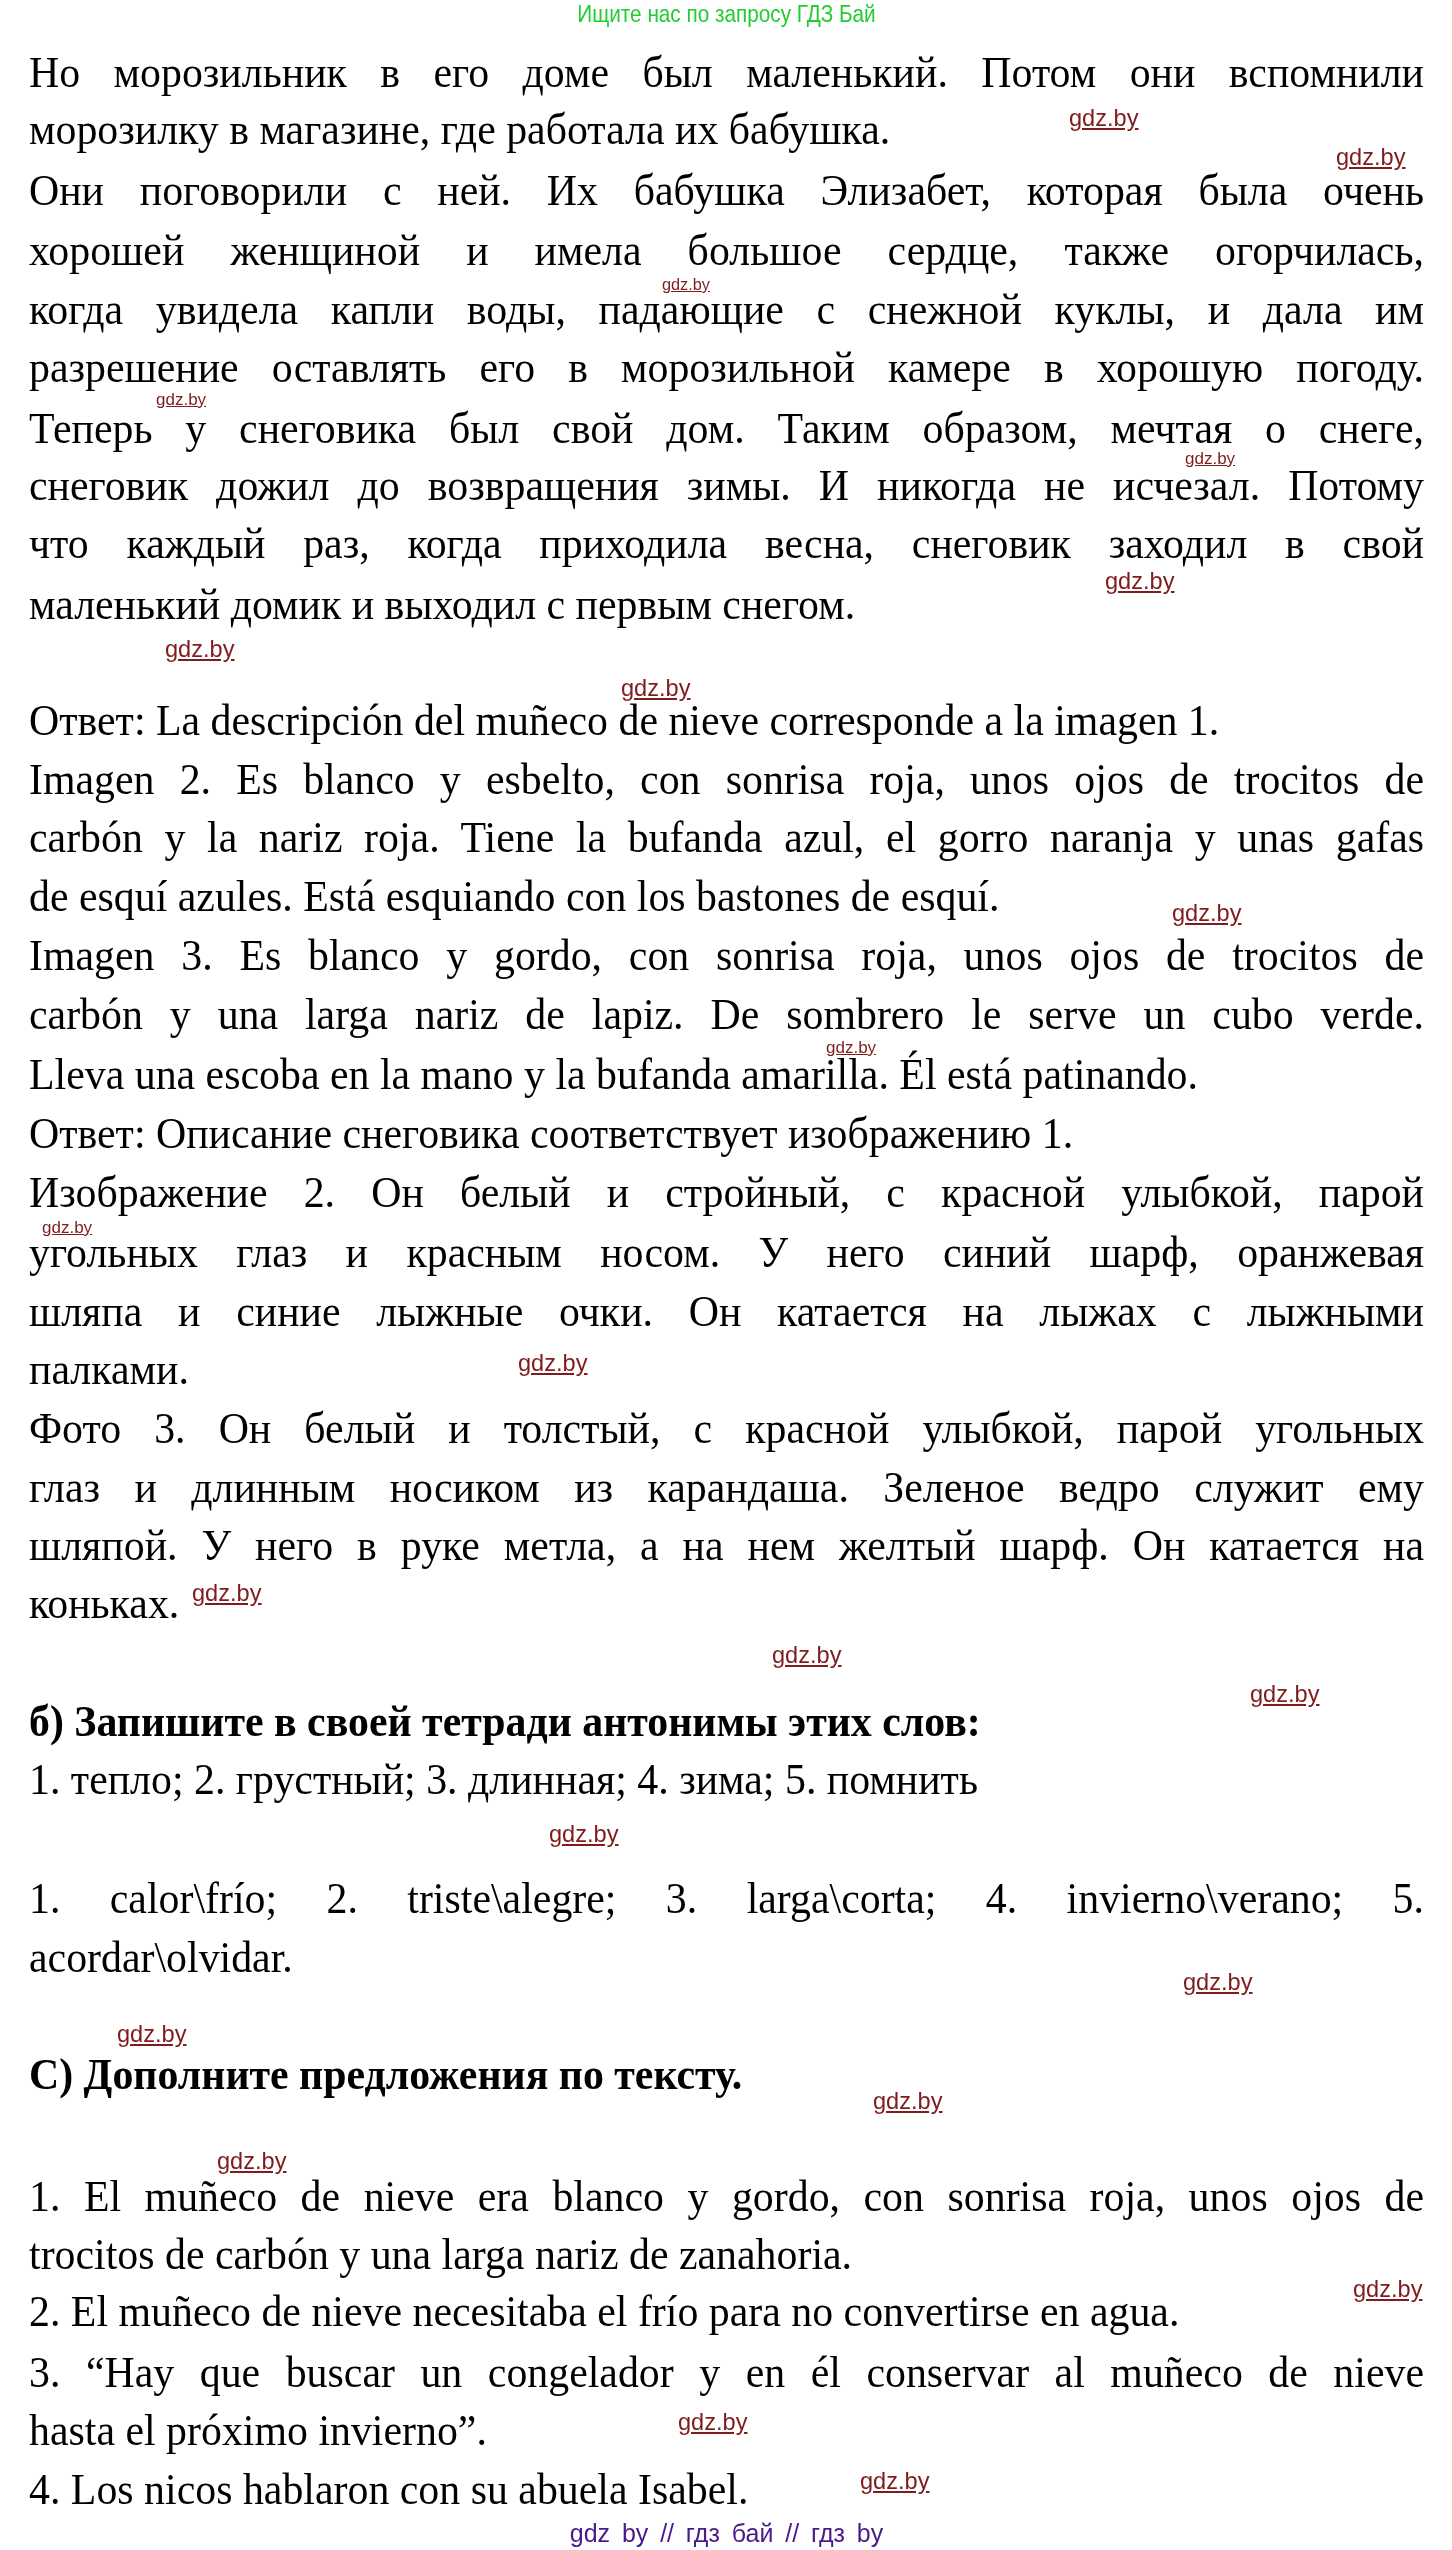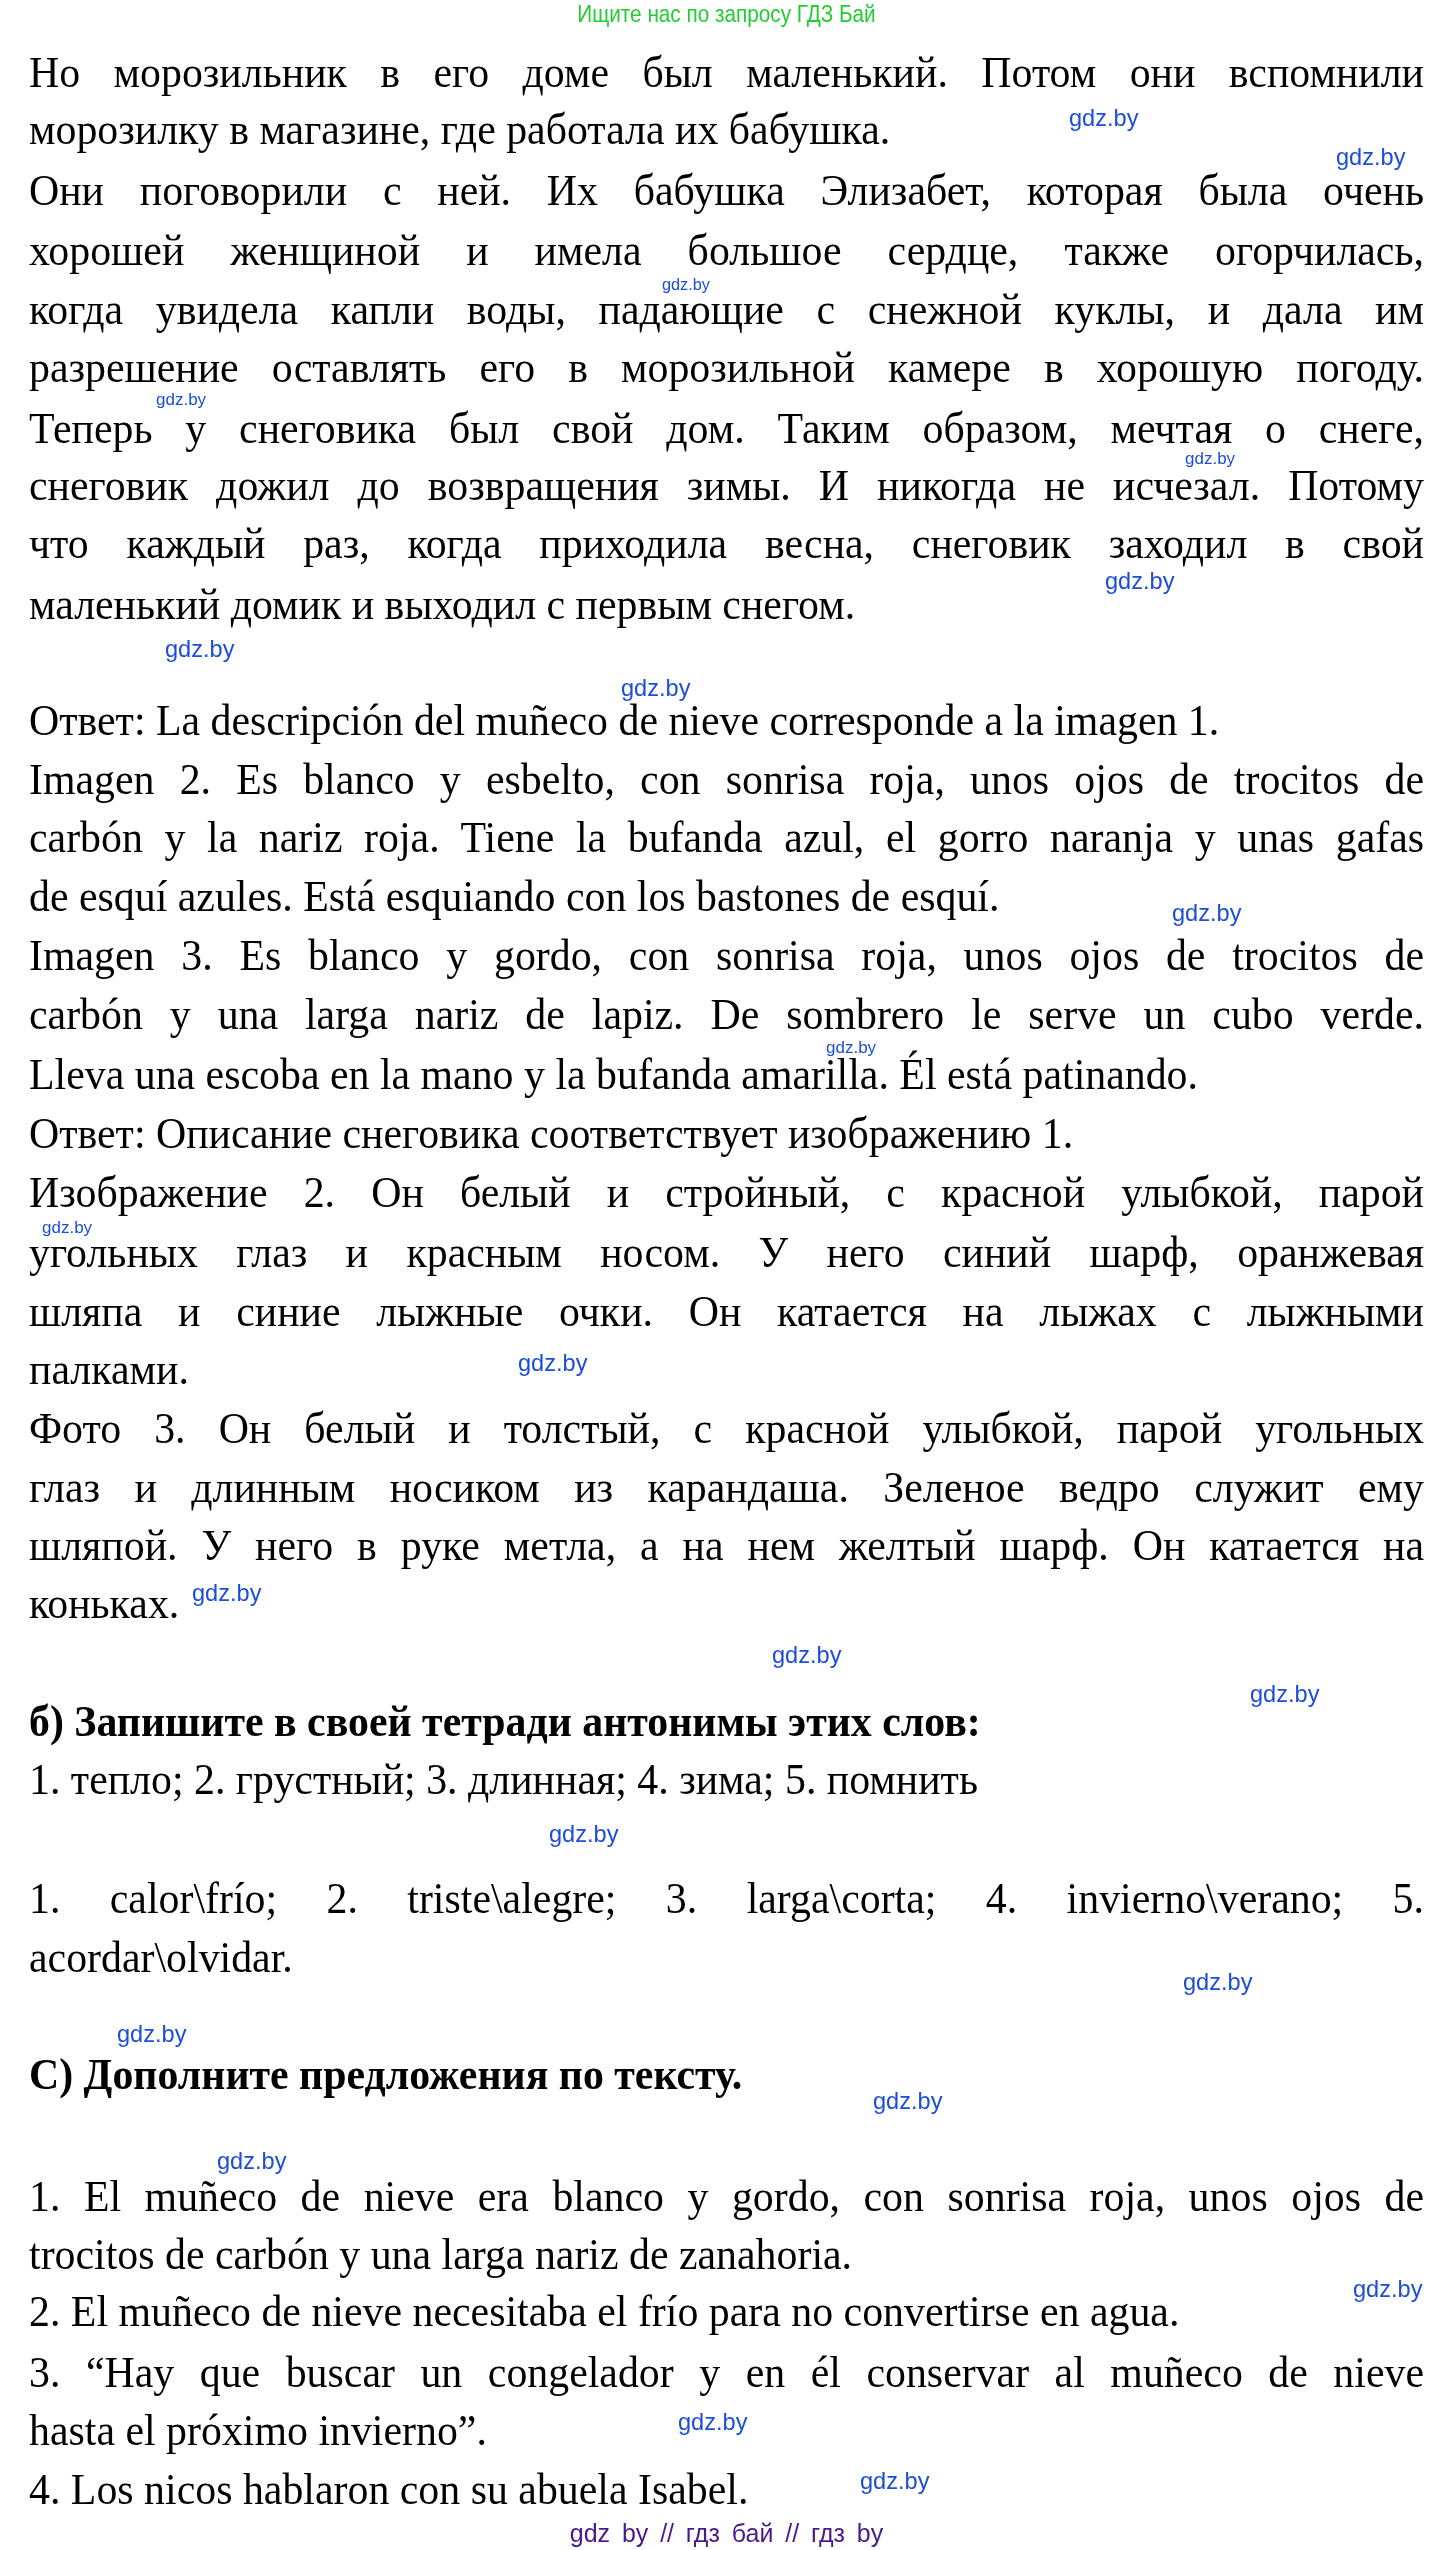--- a/index.html
+++ b/index.html
@@ -14,21 +14,21 @@
     font-family: "Liberation Serif", serif; font-size: 45px; line-height: 51px;
     color: #000; white-space: nowrap; transform: scaleX(0.93); transform-origin: 0 0;
   }
   .line.just {
     white-space: normal; text-align: justify; text-align-last: justify;
     width: 1500px;
   }
   .line.bold { font-weight: bold; }
   .wm {
     position: absolute; font-family: "Liberation Sans", sans-serif; font-size: 23.6px;
-    line-height: 24.4px; color: #1d4ed8; white-space: nowrap;
+    line-height: 24.4px; color: #7f1d1d; white-space: nowrap; text-decoration: underline;
   }
   .footer {
     position: absolute; left: 0; top: 2519px; width: 1453px; text-align: center;
     font-family: "Liberation Sans", sans-serif; font-size: 25px; line-height: 29px;
     color: #4b1a8a; word-spacing: 4.9px;
   }
 </style>
 </head>
 <body>
 

